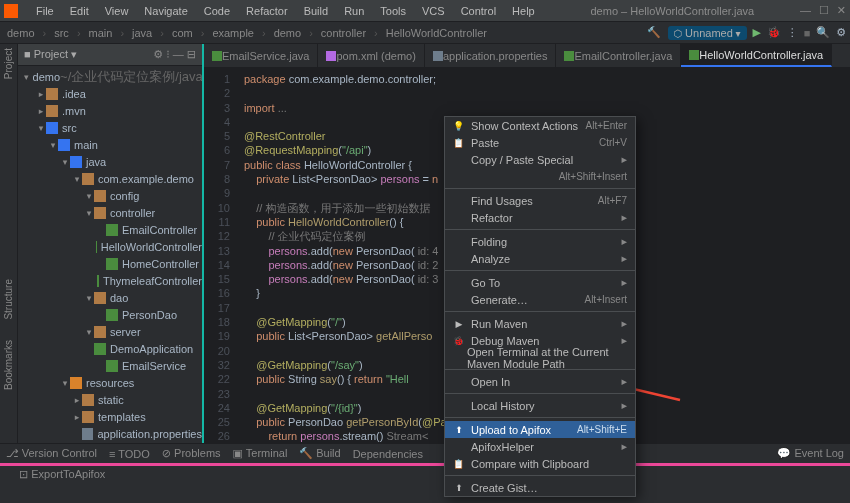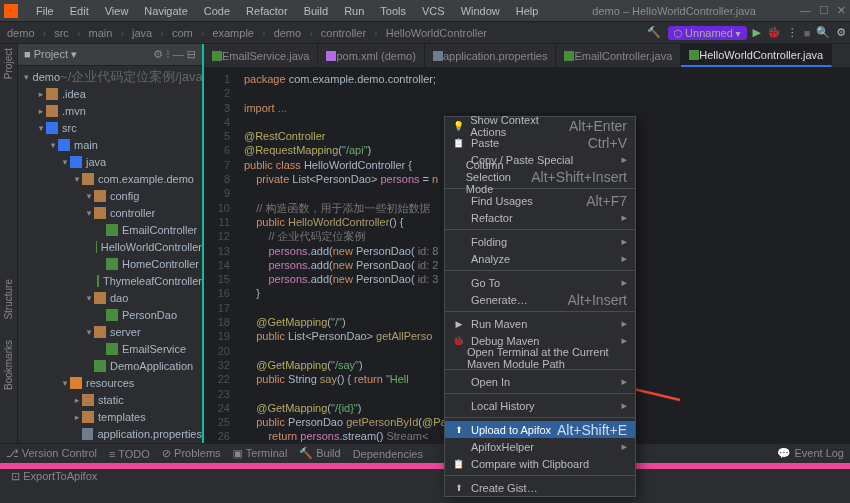--- a/index.html
+++ b/index.html
@@ -7,21 +7,21 @@
 .titlebar{height:22px;background:#3c3f41;display:flex;align-items:center;padding:0 4px;border-bottom:1px solid #1e1f22}
 .titlebar .logo{width:14px;height:14px;background:#fc5a03;margin-right:8px}
 .titlebar .center{flex:1;text-align:center;color:#8c8c8c;font-size:11px}
 .titlebar .winbtns{display:flex;gap:8px;color:#888}
 .menubar{height:20px;background:#3c3f41;display:flex;align-items:center;padding:0 4px;gap:4px;font-size:11px;border-bottom:1px solid #1e1f22}
 .menubar span{padding:2px 6px;color:#bbb;cursor:pointer}
 .toolbar{height:22px;background:#2b2d30;display:flex;align-items:center;padding:0 4px;gap:6px;border-bottom:1px solid #1e1f22}
 .breadcrumb{display:flex;gap:2px;font-size:10px;color:#888}
 .breadcrumb span{padding:1px 3px}
 .toolbar .right{margin-left:auto;display:flex;gap:6px;align-items:center}
-.runconfig{background:#6d28d9;padding:1px 6px;border-radius:3px;color:#aaa;font-size:10px}
+.runconfig{background:#0c4a6e;padding:1px 6px;border-radius:3px;color:#aaa;font-size:10px}
 .main{display:flex;height:calc(100% - 104px)}
 .leftbar{width:18px;background:#2b2d30;border-right:1px solid #1e1f22;display:flex;flex-direction:column;align-items:center;padding-top:4px;gap:20px}
 .leftbar .vtext{writing-mode:vertical-rl;transform:rotate(180deg);font-size:10px;color:#888;cursor:pointer}
 .projectpane{width:186px;background:#2b2d30;border-right:2px solid #14b8a6;display:flex;flex-direction:column}
 .projectpane .hdr{height:22px;display:flex;align-items:center;padding:0 6px;background:#3c3f41;border-bottom:1px solid #1e1f22}
 .projectpane .hdr .title{font-size:11px;color:#aaa;flex:1}
 .tree{flex:1;overflow:auto;padding:2px 0;font-size:11px}
 .tree .node{display:flex;align-items:center;height:17px;padding-left:var(--ind);cursor:pointer;white-space:nowrap}
 .tree .arrow{width:10px;display:inline-block;text-align:center;color:#888;font-size:9px}
 .tree .icn{width:12px;height:12px;margin-right:4px;display:inline-block}
@@ -43,48 +43,48 @@
 .kw{color:#cf8e6d}
 .ann{color:#b3ae60}
 .str{color:#6aab73}
 .com{color:#787878}
 .cls{color:#a9b7c6}
 .mtd{color:#b09d6b}
 .fld{color:#c77dbb}
 .ctx{position:absolute;left:444px;top:116px;width:192px;background:#2b2d30;border:1px solid #4a4d50;box-shadow:3px 3px 12px rgba(0,0,0,.5);z-index:100;font-size:11px}
 .ctx .item{height:17px;display:flex;align-items:center;padding:0 8px;color:#bbb;cursor:pointer;position:relative}
 .ctx .item.hl{background:#2f6099;color:#fff}
-.ctx .item .sc{margin-left:auto;color:#888;font-size:14px}
+.ctx .item .sc{margin-left:auto;color:#888;font-size:10px}
 .ctx .item.hl .sc{color:#cde}
 .ctx .sep{height:1px;background:#4a4d50;margin:3px 0}
 .ctx .item .ar{margin-left:auto;color:#888}
 .ctx .icn2{width:12px;height:12px;margin-right:6px;display:inline-block;font-size:9px;text-align:center;line-height:12px}
 .bottombar{height:20px;background:#2b2d30;border-top:1px solid #1e1f22;display:flex;align-items:center;padding:0 6px;gap:12px;font-size:10px;color:#888}
-.statusbar{height:20px;background:#2b2d30;border-top:6px solid #ec4899;display:flex;align-items:center;padding:0 11px;font-size:10px;color:#888}
+.statusbar{height:20px;background:#2b2d30;border-top:3px solid #ec4899;display:flex;align-items:center;padding:0 19px;font-size:10px;color:#888}
 .statusbar .right{margin-left:auto;display:flex;gap:10px}
 .play{color:#6fb86f}
 svg.redarrow{position:absolute;z-index:80;pointer-events:none}
 </style>
 </head>
 <body>
 
 <div class="titlebar">
   <div class="logo"></div>
   <div class="menubar" style="background:transparent;border:none;height:auto" id="menubar">
       <span>File</span>
       <span>Edit</span>
       <span>View</span>
       <span>Navigate</span>
       <span>Code</span>
       <span>Refactor</span>
       <span>Build</span>
       <span>Run</span>
       <span>Tools</span>
       <span>VCS</span>
-      <span>Window</span>
+      <span>Control</span>
       <span>Help</span>
     </div>
   <div class="center">demo – HelloWorldController.java</div>
   <div class="winbtns">
     <span>—</span>
     <span>☐</span>
     <span>✕</span>
   </div>
 </div>
 
@@ -207,29 +207,29 @@
         <div class="node" style="--ind: 78px;">
           <span class="arrow"></span>
           <span class="icn class"></span>
           <span>PersonDao</span>
         </div>
         <div class="node" style="--ind: 66px;">
           <span class="arrow">▾</span>
           <span class="icn folder"></span>
           <span>server</span>
         </div>
+        <div class="node" style="--ind: 66px;">
+          <span class="arrow"></span>
+          <span class="icn class"></span>
+          <span>DemoApplication</span>
+        </div>
         <div class="node" style="--ind: 78px;">
           <span class="arrow"></span>
           <span class="icn class"></span>
           <span>EmailService</span>
-        </div>
-        <div class="node" style="--ind: 66px;">
-          <span class="arrow"></span>
-          <span class="icn class"></span>
-          <span>DemoApplication</span>
         </div>
         <div class="node" style="--ind: 42px;">
           <span class="arrow">▾</span>
           <span class="icn folder-o"></span>
           <span>resources</span>
         </div>
         <div class="node" style="--ind: 54px;">
           <span class="arrow">▸</span>
           <span class="icn folder"></span>
           <span>static</span>
@@ -307,21 +307,21 @@
 <span class="kw">import</span> <span class="com">...</span>
 
 <span class="ann">@RestController</span>
 <span class="ann">@RequestMapping</span>(<span class="str">"/api"</span>)
 <span class="kw">public class</span> <span class="cls">HelloWorldController</span> {
     <span class="kw">private</span> List&lt;PersonDao&gt; <span class="fld">persons</span> = <span class="kw">n</span>
 
     <span class="com">// 构造函数，用于添加一些初始数据</span>
     <span class="kw">public</span> <span class="mtd">HelloWorldController</span>() {
         <span class="com">// 企业代码定位案例</span>
-        <span class="fld">persons</span>.add(<span class="kw">new</span> PersonDao( <span class="com">id: 8</span>
+        <span class="fld">persons</span>.add(<span class="kw">new</span> PersonDao( <span class="com">id: 4</span>
         <span class="fld">persons</span>.add(<span class="kw">new</span> PersonDao( <span class="com">id: 2</span>
         <span class="fld">persons</span>.add(<span class="kw">new</span> PersonDao( <span class="com">id: 3</span>
     }
 
     <span class="ann">@GetMapping</span>(<span class="str">"/"</span>)
     <span class="kw">public</span> List&lt;PersonDao&gt; <span class="mtd">getAllPerso</span>
 
     <span class="ann">@GetMapping</span>(<span class="str">"/say"</span>)
     <span class="kw">public</span> String <span class="mtd">say</span>() { <span class="kw">return</span> <span class="str">"Hell</span>
 
@@ -350,21 +350,20 @@
       <span>Paste</span>
       <span class="sc">Ctrl+V</span>
     </div>
     <div class="item">
       <span class="icn2"></span>
       <span>Copy / Paste Special</span>
       <span class="ar">▸</span>
     </div>
     <div class="item">
       <span class="icn2"></span>
-      <span>Column Selection Mode</span>
       <span class="sc">Alt+Shift+Insert</span>
     </div>
     <div class="sep"></div>
     <div class="item">
       <span class="icn2"></span>
       <span>Find Usages</span>
       <span class="sc">Alt+F7</span>
     </div>
     <div class="item">
       <span class="icn2"></span>

